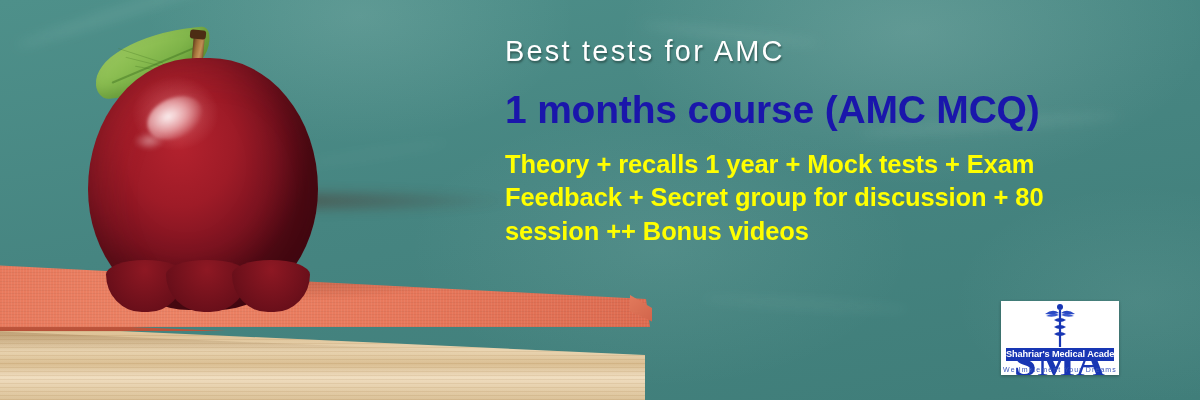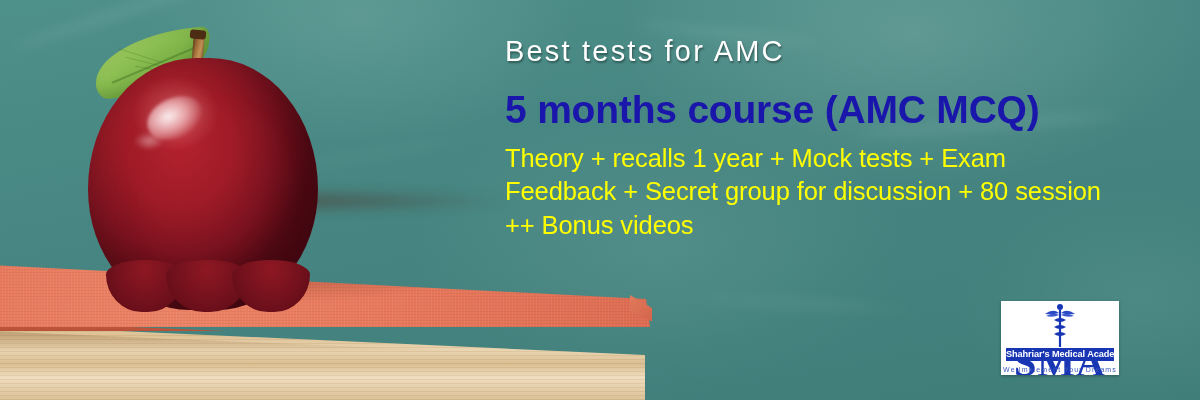--- a/index.html
+++ b/index.html
@@ -247,23 +247,23 @@
   .headline {
     margin-top: 20px;
     font-size: 39px;
     font-weight: bold;
     color: #1a16ab;
     letter-spacing: -0.2px;
     line-height: 1.12;
     white-space: nowrap;
   }
   .subcopy {
-    margin-top: 10px;
+    margin-top: 16px;
     font-size: 25.5px;
-    font-weight: normal;
+    font-weight: bold;
     color: #ffff00;
     line-height: 1.33;
     letter-spacing: -0.1px;
     max-width: 615px;
   }
 
   
   .logo-box {
     position: absolute;
     left: 1001px;
@@ -363,21 +363,21 @@
       <div class="apple-lobe-l"></div>
       <div class="apple-lobe-m"></div>
       <div class="apple-lobe-r"></div>
     </div>
     <div class="apple-shine"></div>
     <div class="apple-shine2"></div>
   </div>
 
   <div class="copy">
     <div class="eyebrow">Best tests for AMC</div>
-    <div class="headline">5 months course (AMC MCQ)</div>
+    <div class="headline">1 months course (AMC MCQ)</div>
     <div class="subcopy">Theory + recalls 1 year + Mock tests + Exam Feedback + Secret group for discussion + 80 session ++ Bonus videos</div>
   </div>
 
   <div class="logo-box">
     <div class="logo-inner">
       <div class="logo-sma">SMA</div>
       <svg class="logo-caduceus" viewBox="0 0 46 48">
         <g fill="none" stroke="#1836b4" stroke-width="1.6">
           <path d="M23 8 L23 45" stroke-width="2.2"></path>
           <path d="M8 12 Q16 6 22 11 Q16 13 8 12 Z" fill="#2a49c4" stroke="none"></path>

